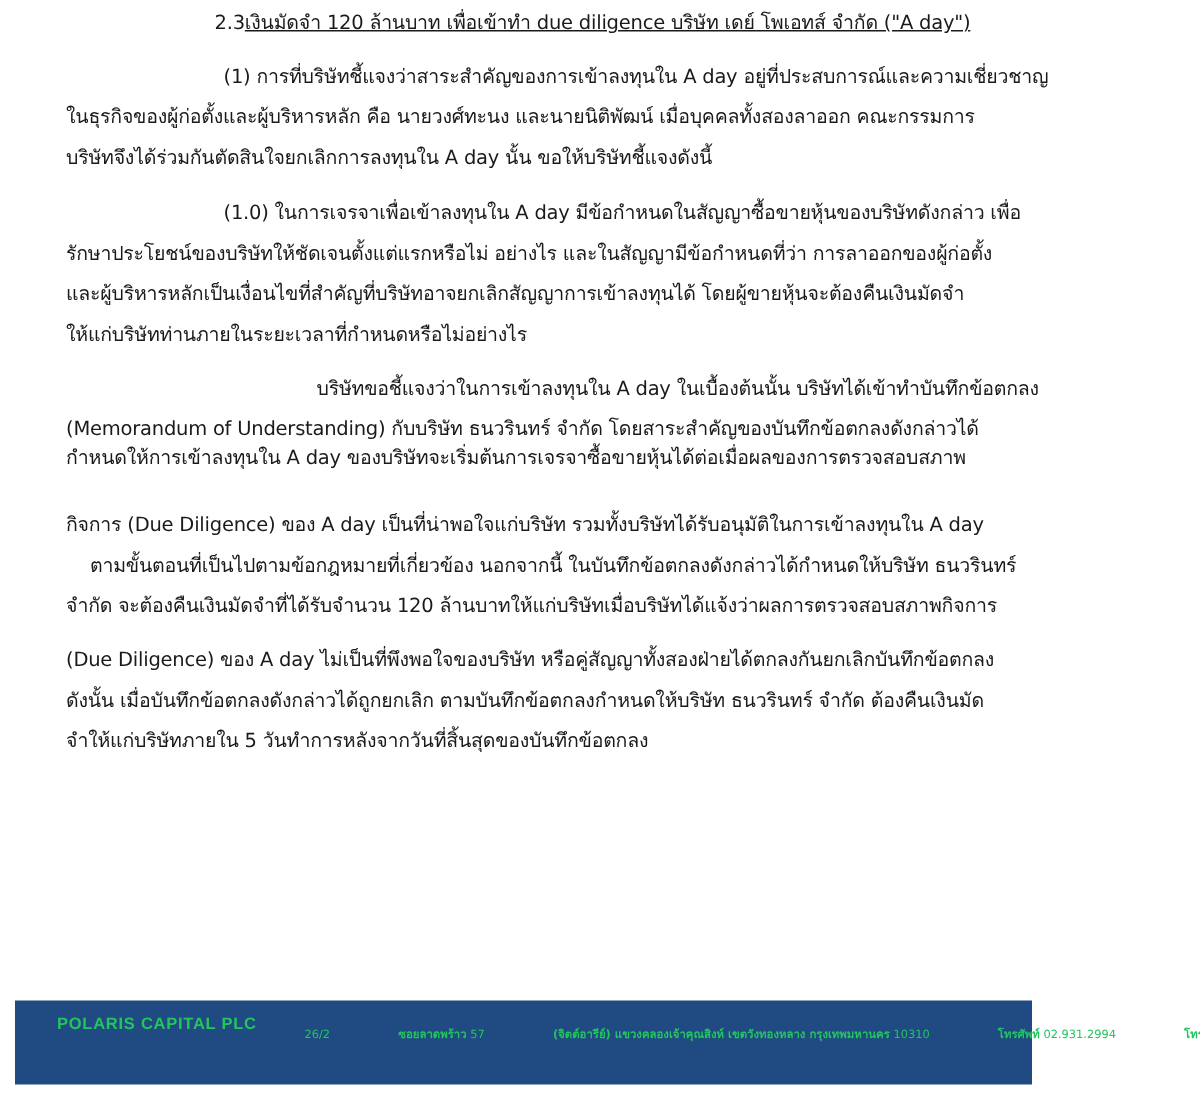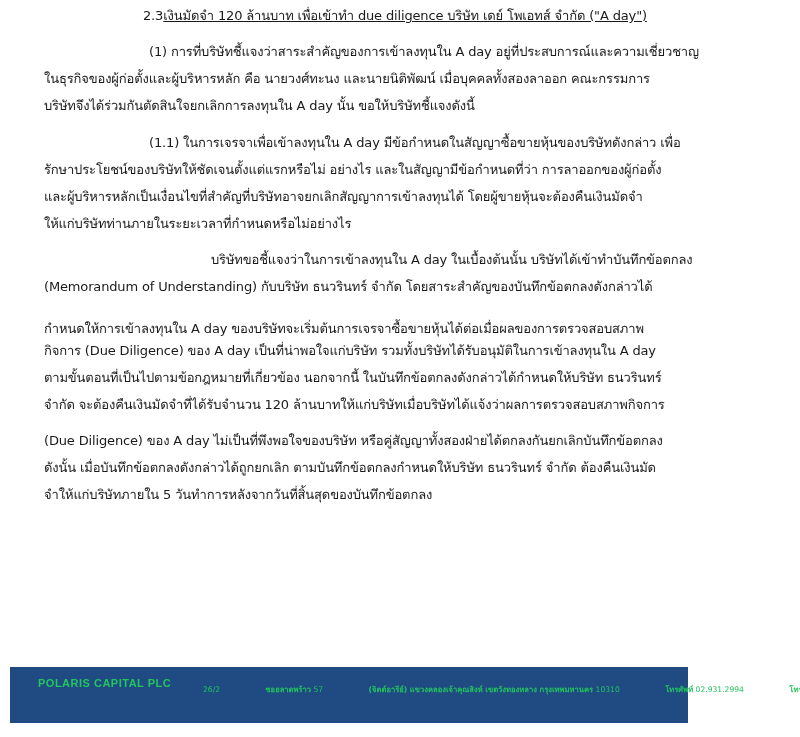--- a/index.html
+++ b/index.html
@@ -24,29 +24,29 @@
 <div class="page">
 
   <div class="line heading">
     <span>2.3</span><span class="u">เงินมัดจำ 120 ล้านบาท เพื่อเข้าทำ due diligence บริษัท เดย์ โพเอทส์ จำกัด ("A day")</span>
   </div>
 
   <div id="body-lines">
       <div class="line" style="left: 149px; top: 44px;">(1) การที่บริษัทชี้แจงว่าสาระสำคัญของการเข้าลงทุนใน A day อยู่ที่ประสบการณ์และความเชี่ยวชาญ</div>
       <div class="line" style="left: 44px; top: 71px;">ในธุรกิจของผู้ก่อตั้งและผู้บริหารหลัก คือ นายวงศ์ทะนง และนายนิติพัฒน์ เมื่อบุคคลทั้งสองลาออก คณะกรรมการ</div>
       <div class="line" style="left: 44px; top: 98px;">บริษัทจึงได้ร่วมกันตัดสินใจยกเลิกการลงทุนใน A day นั้น ขอให้บริษัทชี้แจงดังนี้</div>
-      <div class="line" style="left: 149px; top: 135px;">(1.1) ในการเจรจาเพื่อเข้าลงทุนใน A day มีข้อกำหนดในสัญญาซื้อขายหุ้นของบริษัทดังกล่าว เพื่อ</div>
+      <div class="line" style="left: 149px; top: 135px;">(1.0) ในการเจรจาเพื่อเข้าลงทุนใน A day มีข้อกำหนดในสัญญาซื้อขายหุ้นของบริษัทดังกล่าว เพื่อ</div>
       <div class="line" style="left: 44px; top: 162px;">รักษาประโยชน์ของบริษัทให้ชัดเจนตั้งแต่แรกหรือไม่ อย่างไร และในสัญญามีข้อกำหนดที่ว่า การลาออกของผู้ก่อตั้ง</div>
       <div class="line" style="left: 44px; top: 189px;">และผู้บริหารหลักเป็นเงื่อนไขที่สำคัญที่บริษัทอาจยกเลิกสัญญาการเข้าลงทุนได้ โดยผู้ขายหุ้นจะต้องคืนเงินมัดจำ</div>
       <div class="line" style="left: 44px; top: 216px;">ให้แก่บริษัทท่านภายในระยะเวลาที่กำหนดหรือไม่อย่างไร</div>
       <div class="line" style="left: 211px; top: 252px;">บริษัทขอชี้แจงว่าในการเข้าลงทุนใน A day ในเบื้องต้นนั้น บริษัทได้เข้าทำบันทึกข้อตกลง</div>
       <div class="line" style="left: 44px; top: 279px;">(Memorandum of Understanding) กับบริษัท ธนวรินทร์ จำกัด โดยสาระสำคัญของบันทึกข้อตกลงดังกล่าวได้</div>
-      <div class="line" style="left: 44px; top: 321px;">กำหนดให้การเข้าลงทุนใน A day ของบริษัทจะเริ่มต้นการเจรจาซื้อขายหุ้นได้ต่อเมื่อผลของการตรวจสอบสภาพ</div>
+      <div class="line" style="left: 44px; top: 298px;">กำหนดให้การเข้าลงทุนใน A day ของบริษัทจะเริ่มต้นการเจรจาซื้อขายหุ้นได้ต่อเมื่อผลของการตรวจสอบสภาพ</div>
       <div class="line" style="left: 44px; top: 343px;">กิจการ (Due Diligence) ของ A day เป็นที่น่าพอใจแก่บริษัท รวมทั้งบริษัทได้รับอนุมัติในการเข้าลงทุนใน A day</div>
-      <div class="line" style="left: 44px; top: 370px;">ตามขั้นตอนที่เป็นไปตามข้อกฎหมายที่เกี่ยวข้อง นอกจากนี้ ในบันทึกข้อตกลงดังกล่าวได้กำหนดให้บริษัท ธนวรินทร์</div>
+      <div class="line" style="left: 60px; top: 370px;">ตามขั้นตอนที่เป็นไปตามข้อกฎหมายที่เกี่ยวข้อง นอกจากนี้ ในบันทึกข้อตกลงดังกล่าวได้กำหนดให้บริษัท ธนวรินทร์</div>
       <div class="line" style="left: 44px; top: 397px;">จำกัด จะต้องคืนเงินมัดจำที่ได้รับจำนวน 120 ล้านบาทให้แก่บริษัทเมื่อบริษัทได้แจ้งว่าผลการตรวจสอบสภาพกิจการ</div>
       <div class="line" style="left: 44px; top: 433px;">(Due Diligence) ของ A day ไม่เป็นที่พึงพอใจของบริษัท หรือคู่สัญญาทั้งสองฝ่ายได้ตกลงกันยกเลิกบันทึกข้อตกลง</div>
       <div class="line" style="left: 44px; top: 460px;">ดังนั้น เมื่อบันทึกข้อตกลงดังกล่าวได้ถูกยกเลิก ตามบันทึกข้อตกลงกำหนดให้บริษัท ธนวรินทร์ จำกัด ต้องคืนเงินมัด</div>
       <div class="line" style="left: 44px; top: 487px;">จำให้แก่บริษัทภายใน 5 วันทำการหลังจากวันที่สิ้นสุดของบันทึกข้อตกลง</div>
     </div>
 
   <div class="footer" style="background: rgb(31, 74, 130);">
     <div class="f-left">
       <div class="f-en-name">POLARIS CAPITAL PLC</div>
     </div>

